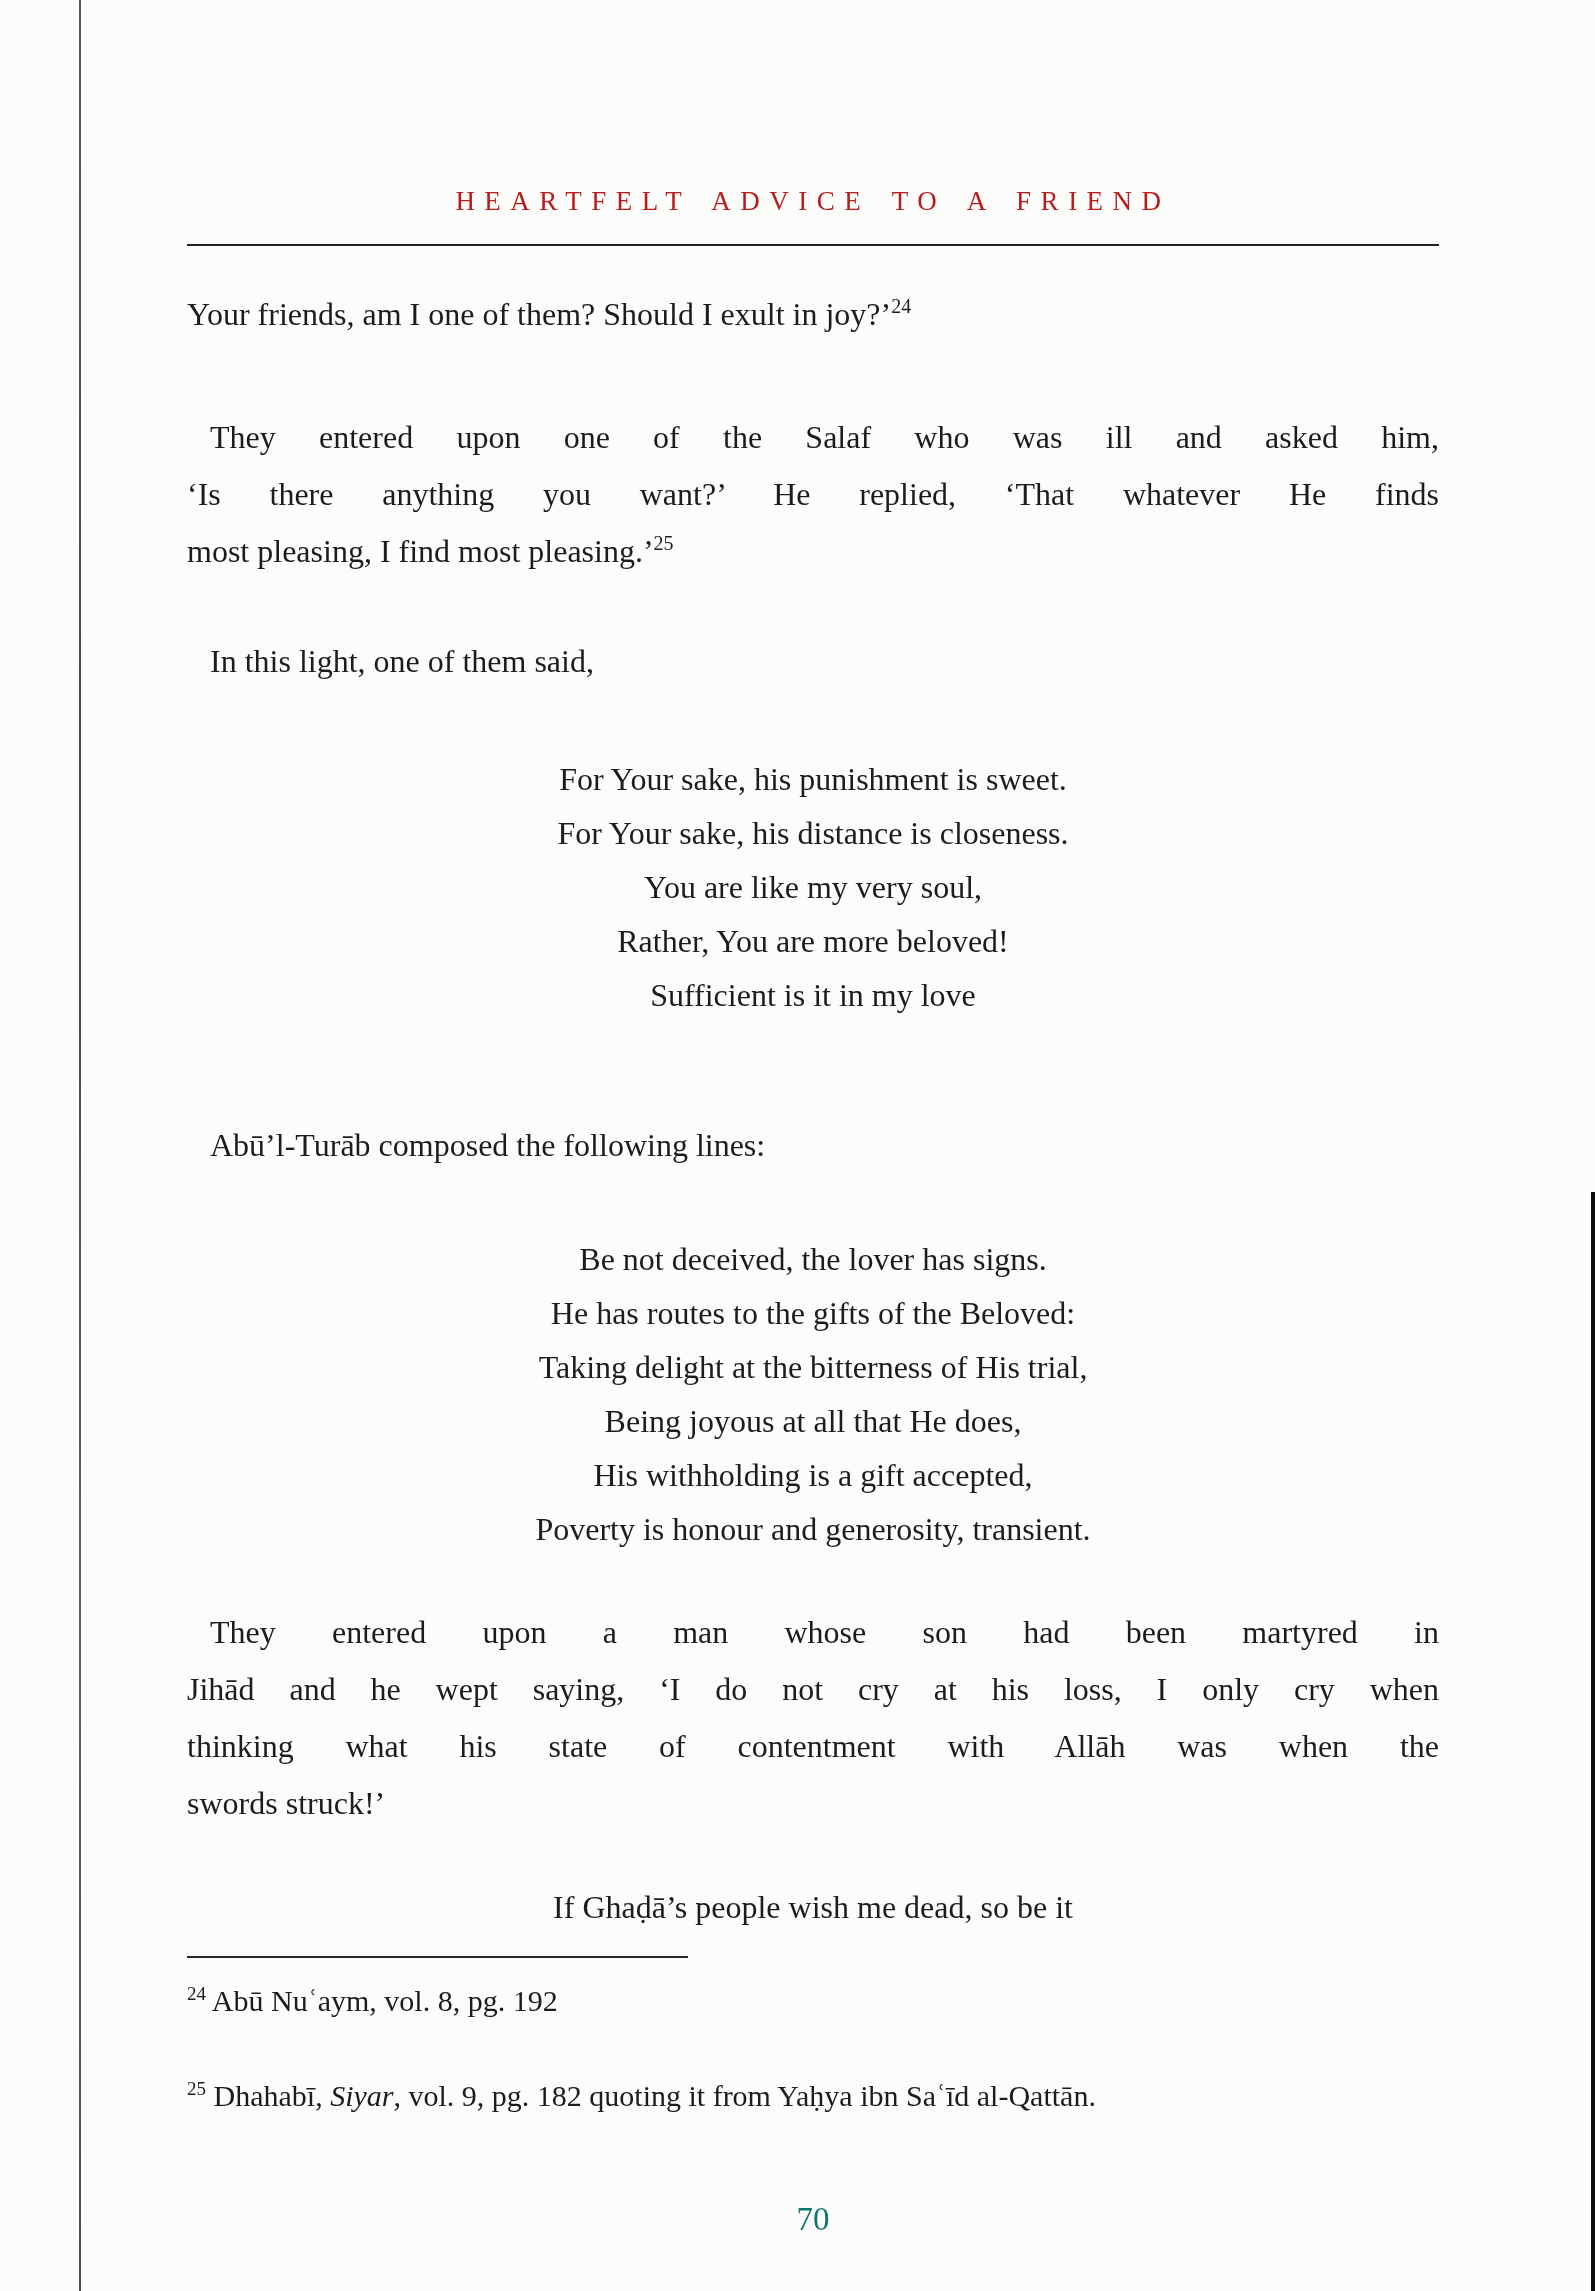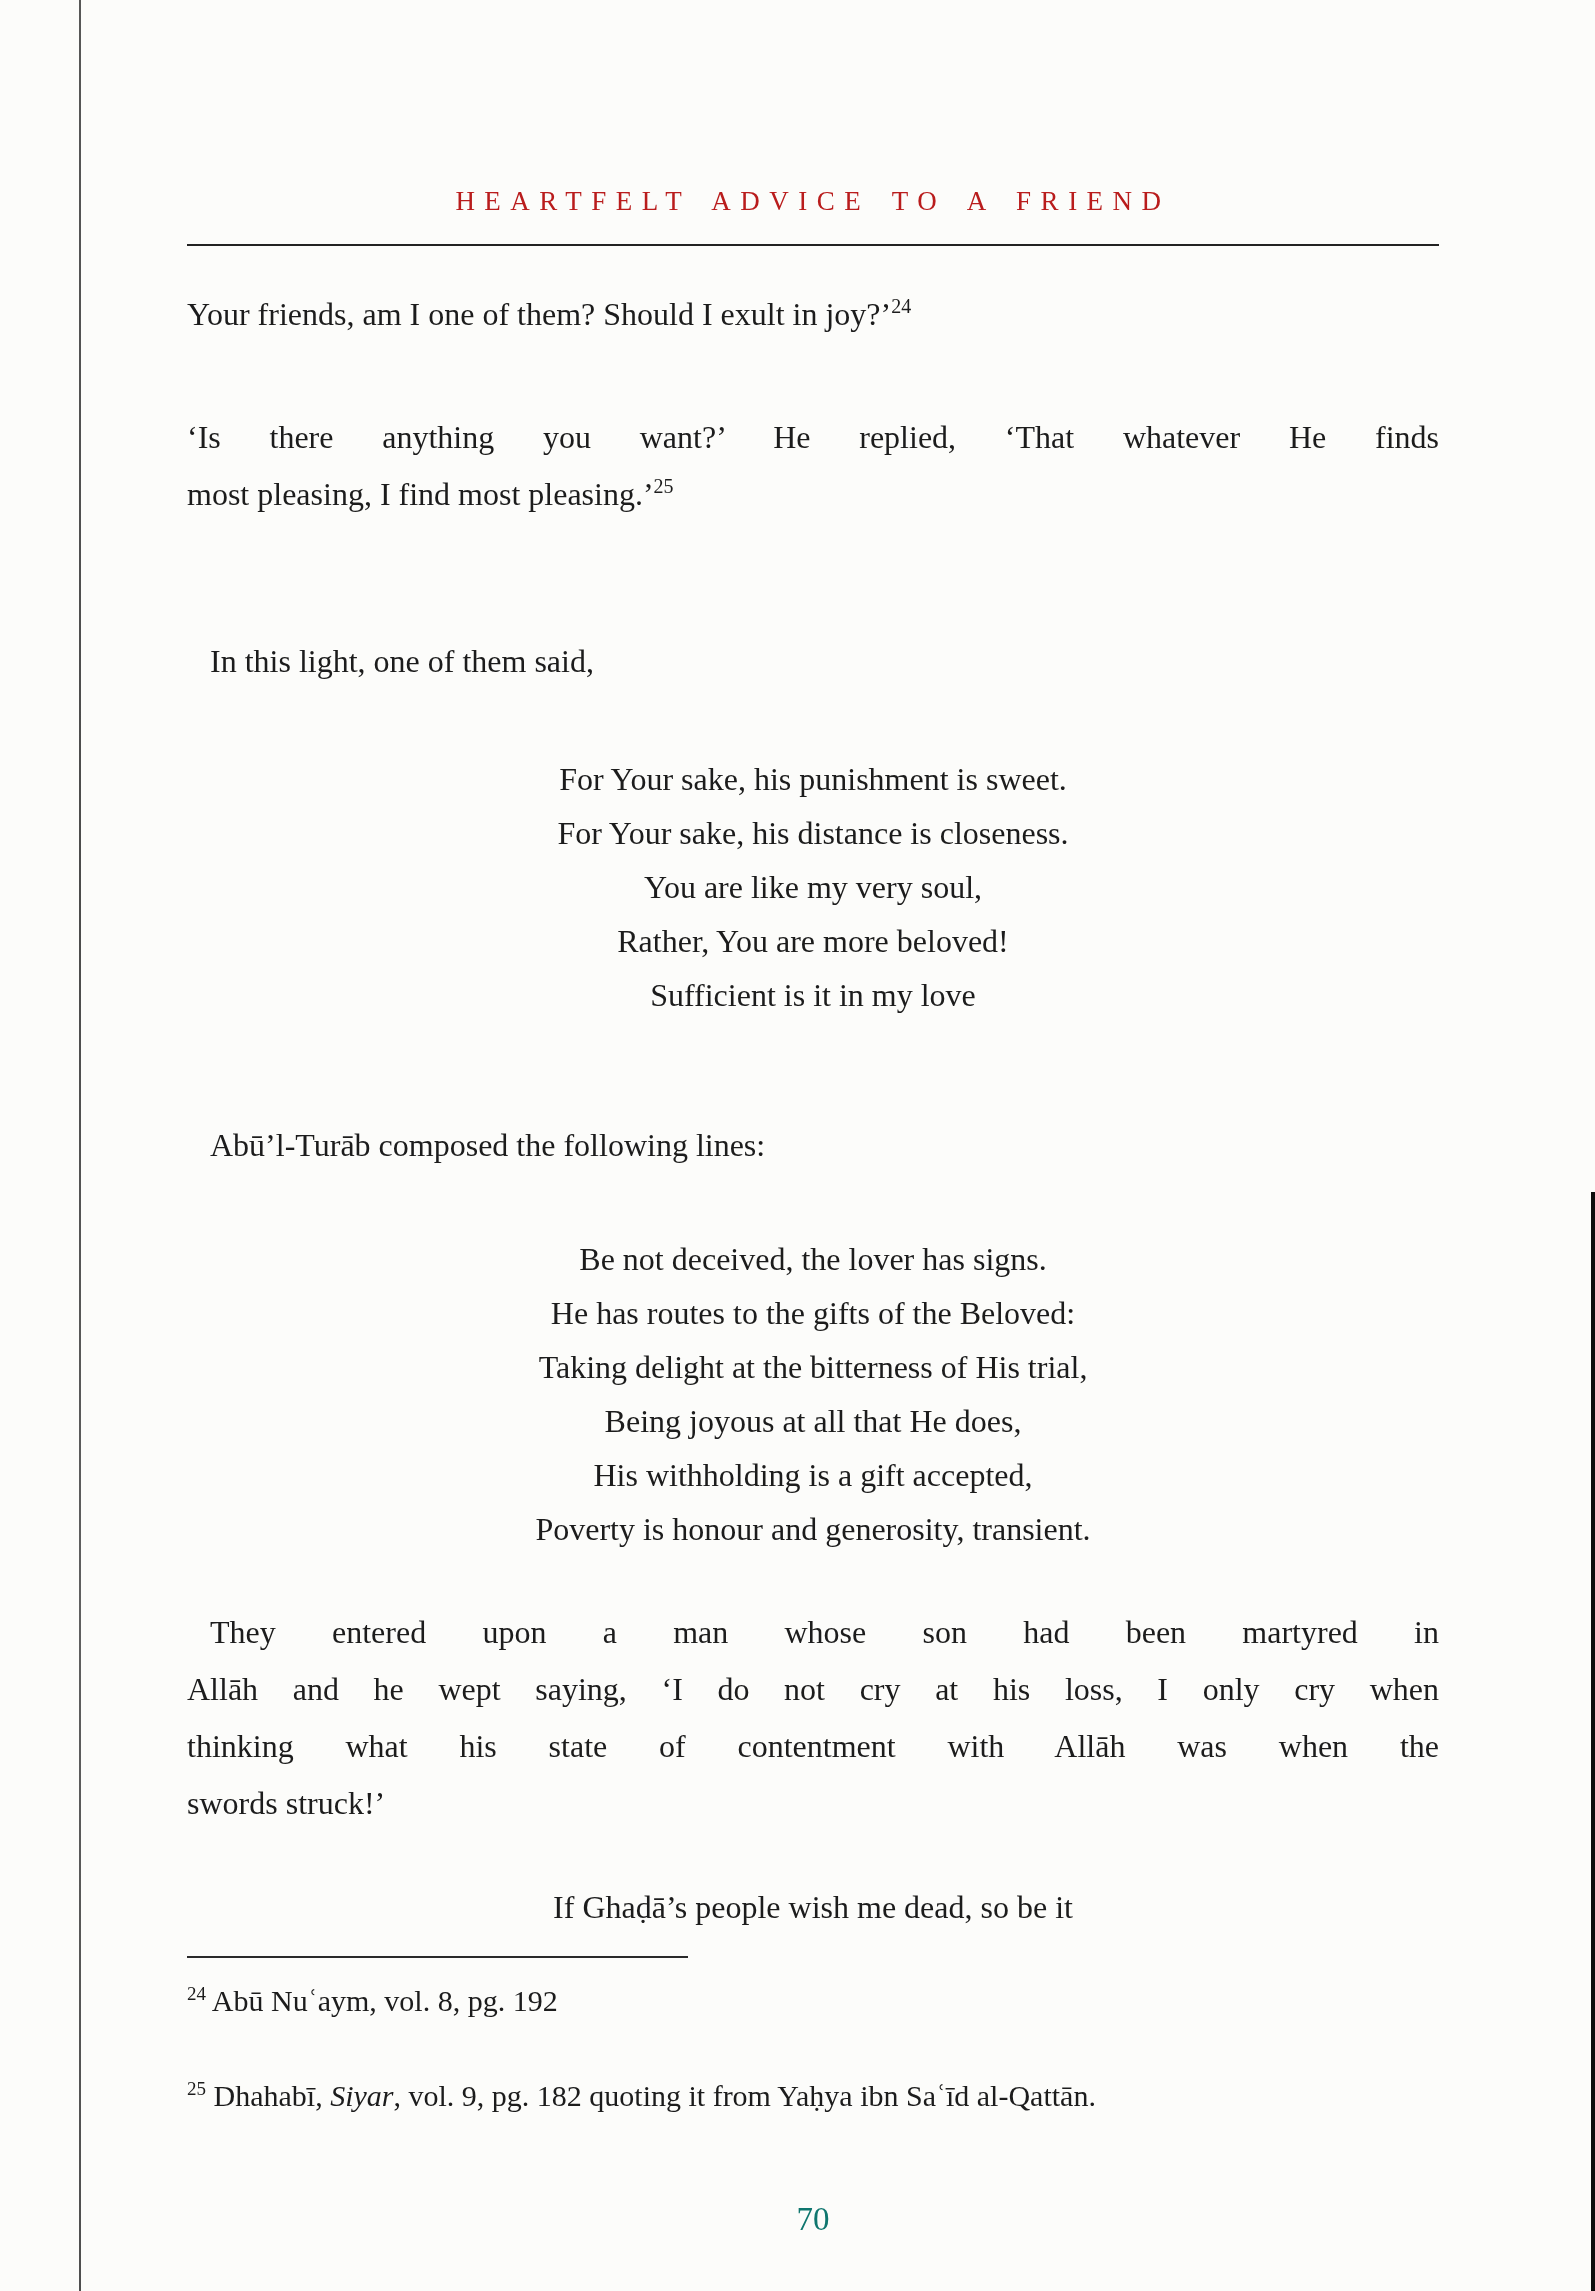--- a/index.html
+++ b/index.html
@@ -123,20 +123,21 @@
   <div class="col">
 
     <div class="header-title">HEARTFELT ADVICE TO A FRIEND</div>
     <div class="header-rule"></div>
 
     <div class="p1 body-text">
       <span>Your friends, am I one of them? Should I exult in joy?’</span><sup class="fn-ref">24</sup>
     </div>
 
     <div class="p2 body-text">
+      <div class="line justify indent">They entered upon one of the Salaf who was ill and asked him,</div>
       <div class="line justify">‘Is there anything you want?’ He replied, ‘That whatever He finds</div>
       <div class="line"><span>most pleasing, I find most pleasing.’</span><sup class="fn-ref">25</sup></div>
     </div>
 
     <div class="p3 body-text">
       <div class="line indent">In this light, one of them said,</div>
     </div>
 
     <div class="poem poem1">
       <div class="poem-line">For Your sake, his punishment is sweet.</div>
@@ -154,21 +155,21 @@
       <div class="poem-line">Be not deceived, the lover has signs.</div>
       <div class="poem-line">He has routes to the gifts of the Beloved:</div>
       <div class="poem-line">Taking delight at the bitterness of His trial,</div>
       <div class="poem-line">Being joyous at all that He does,</div>
       <div class="poem-line">His withholding is a gift accepted,</div>
       <div class="poem-line">Poverty is honour and generosity, transient.</div>
     </div>
 
     <div class="p5 body-text">
       <div class="line justify indent">They entered upon a man whose son had been martyred in</div>
-      <div class="line justify">Allāh and he wept saying, ‘I do not cry at his loss, I only cry when</div>
+      <div class="line justify">Jihād and he wept saying, ‘I do not cry at his loss, I only cry when</div>
       <div class="line justify">thinking what his state of contentment with Allāh was when the</div>
       <div class="line">swords struck!’</div>
     </div>
 
     <div class="closing-verse">If Ghaḍā’s people wish me dead, so be it</div>
 
     <div class="footnote-rule"></div>
 
     <div class="footnote fn24">
       <sup class="fn-ref">24</sup><span> Abū Nuʿaym, vol. 8, pg. 192</span>

